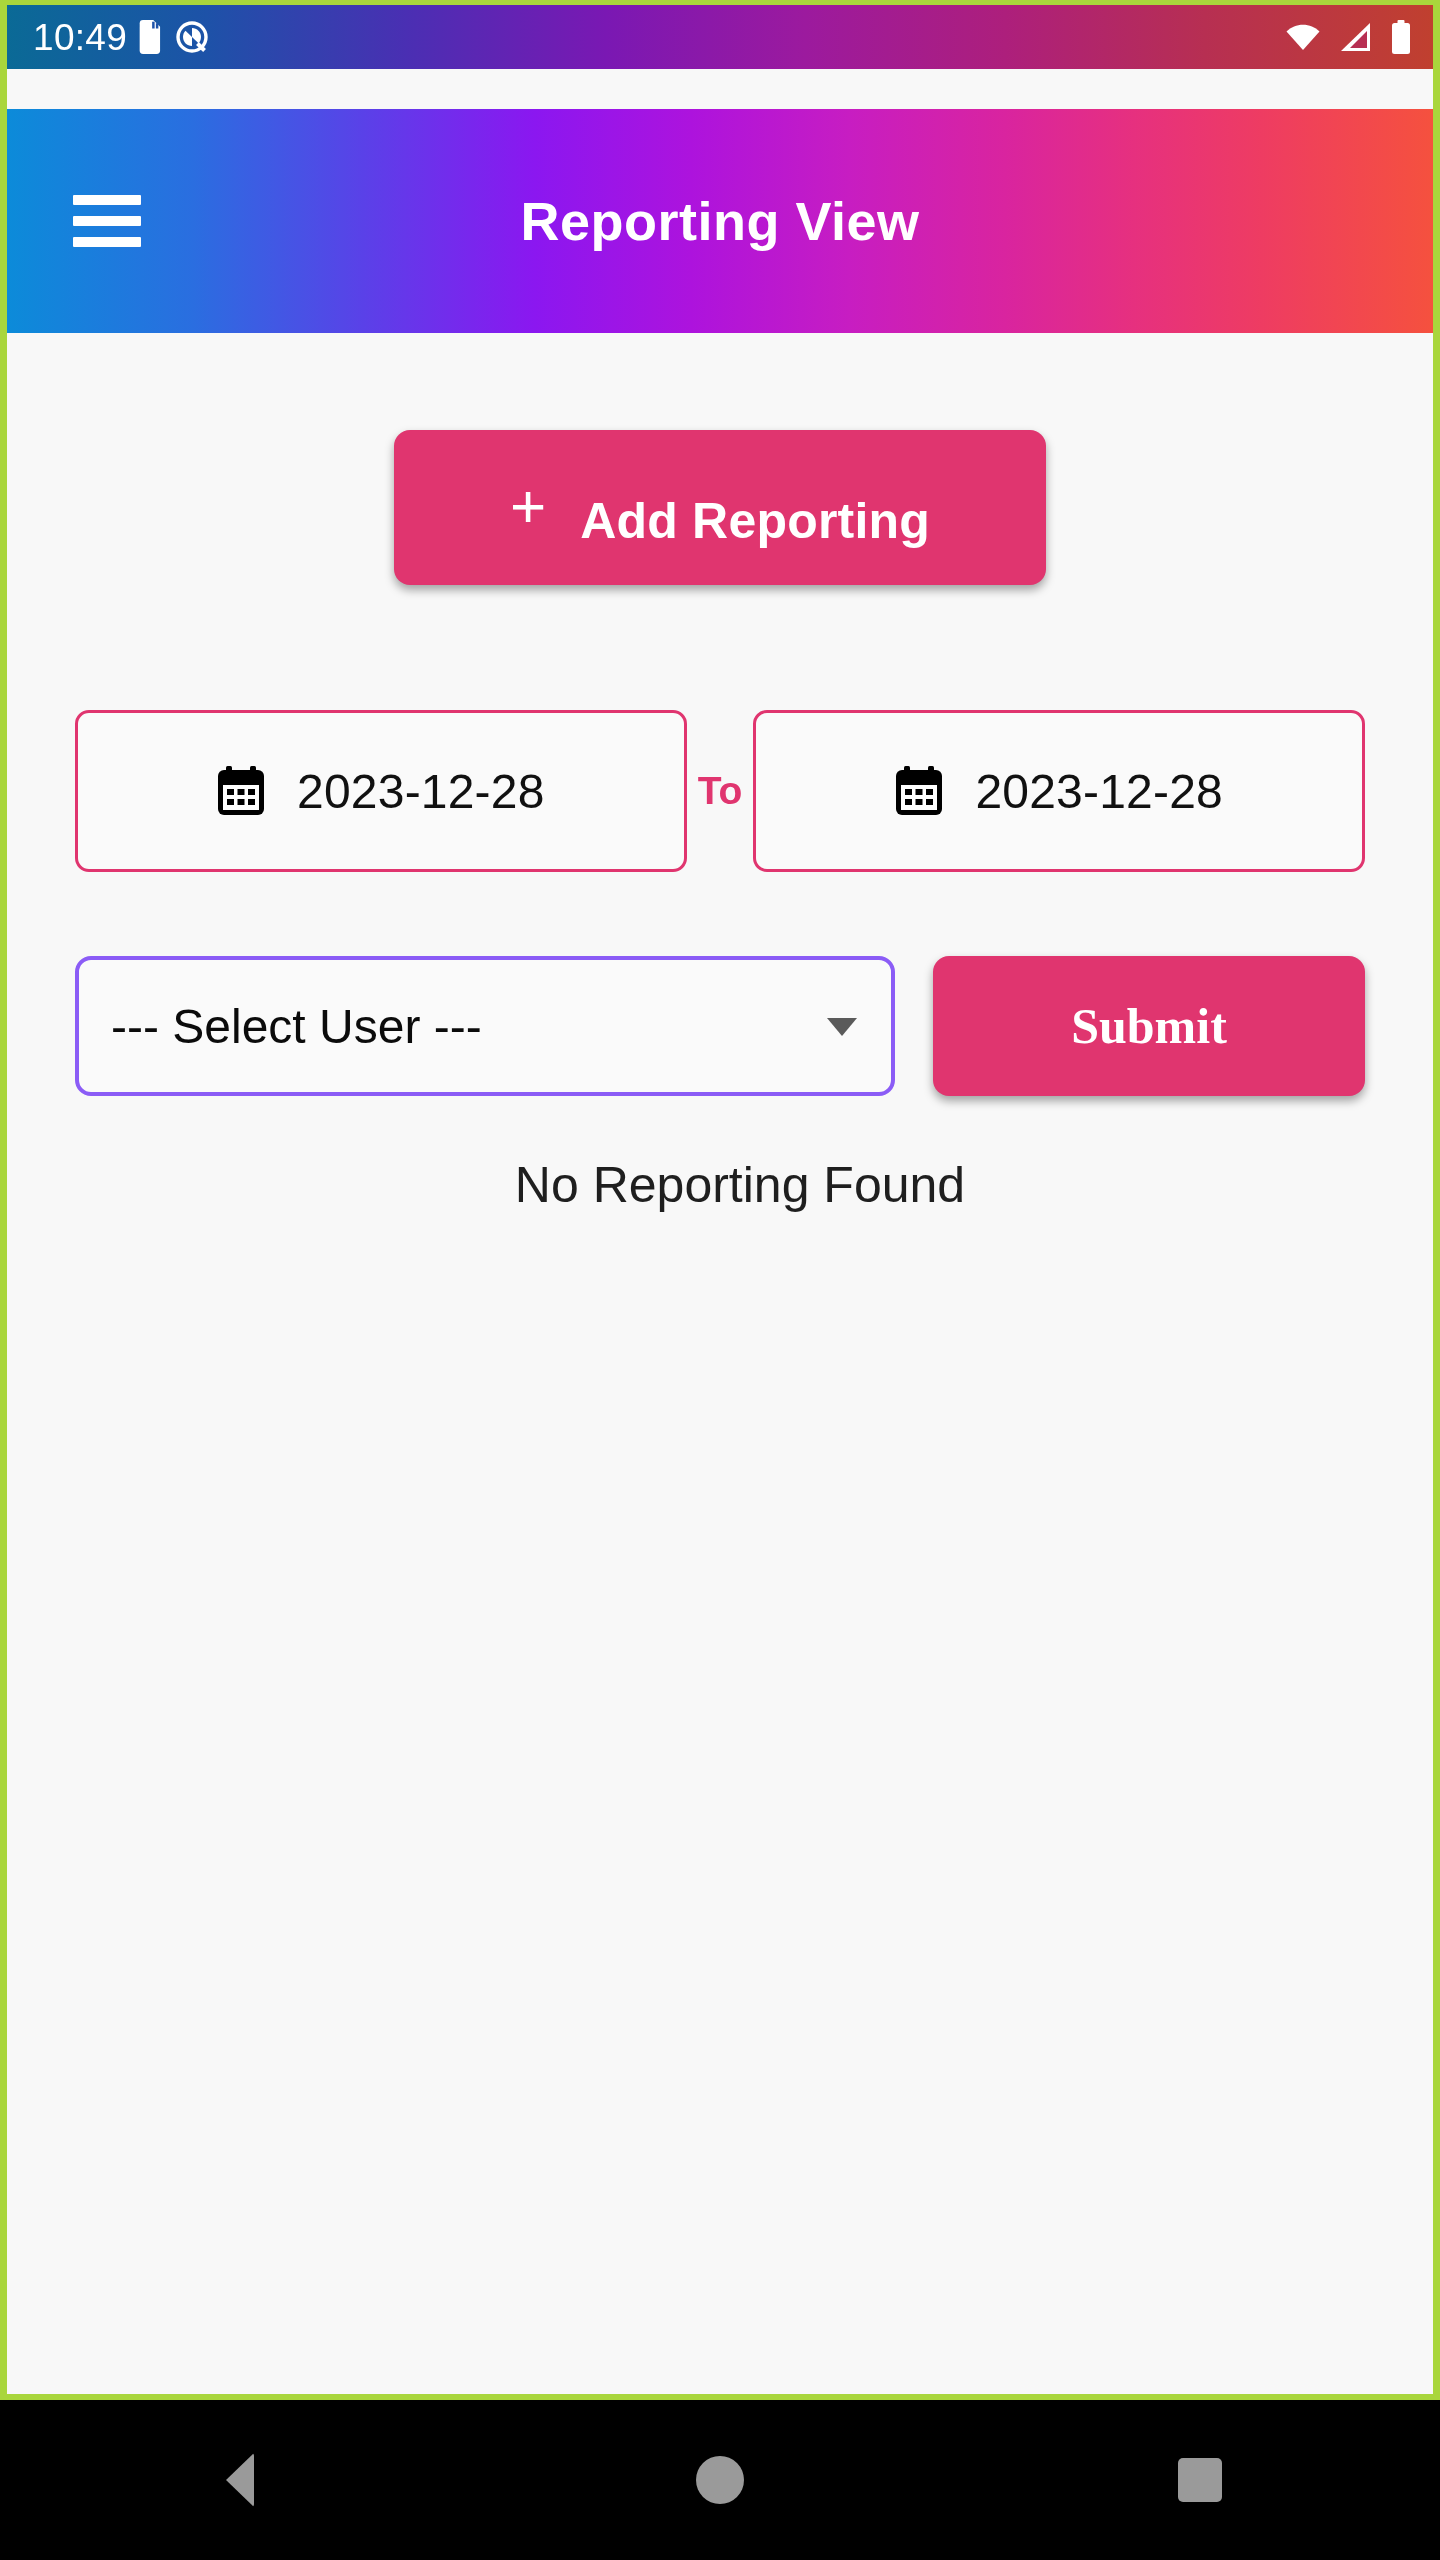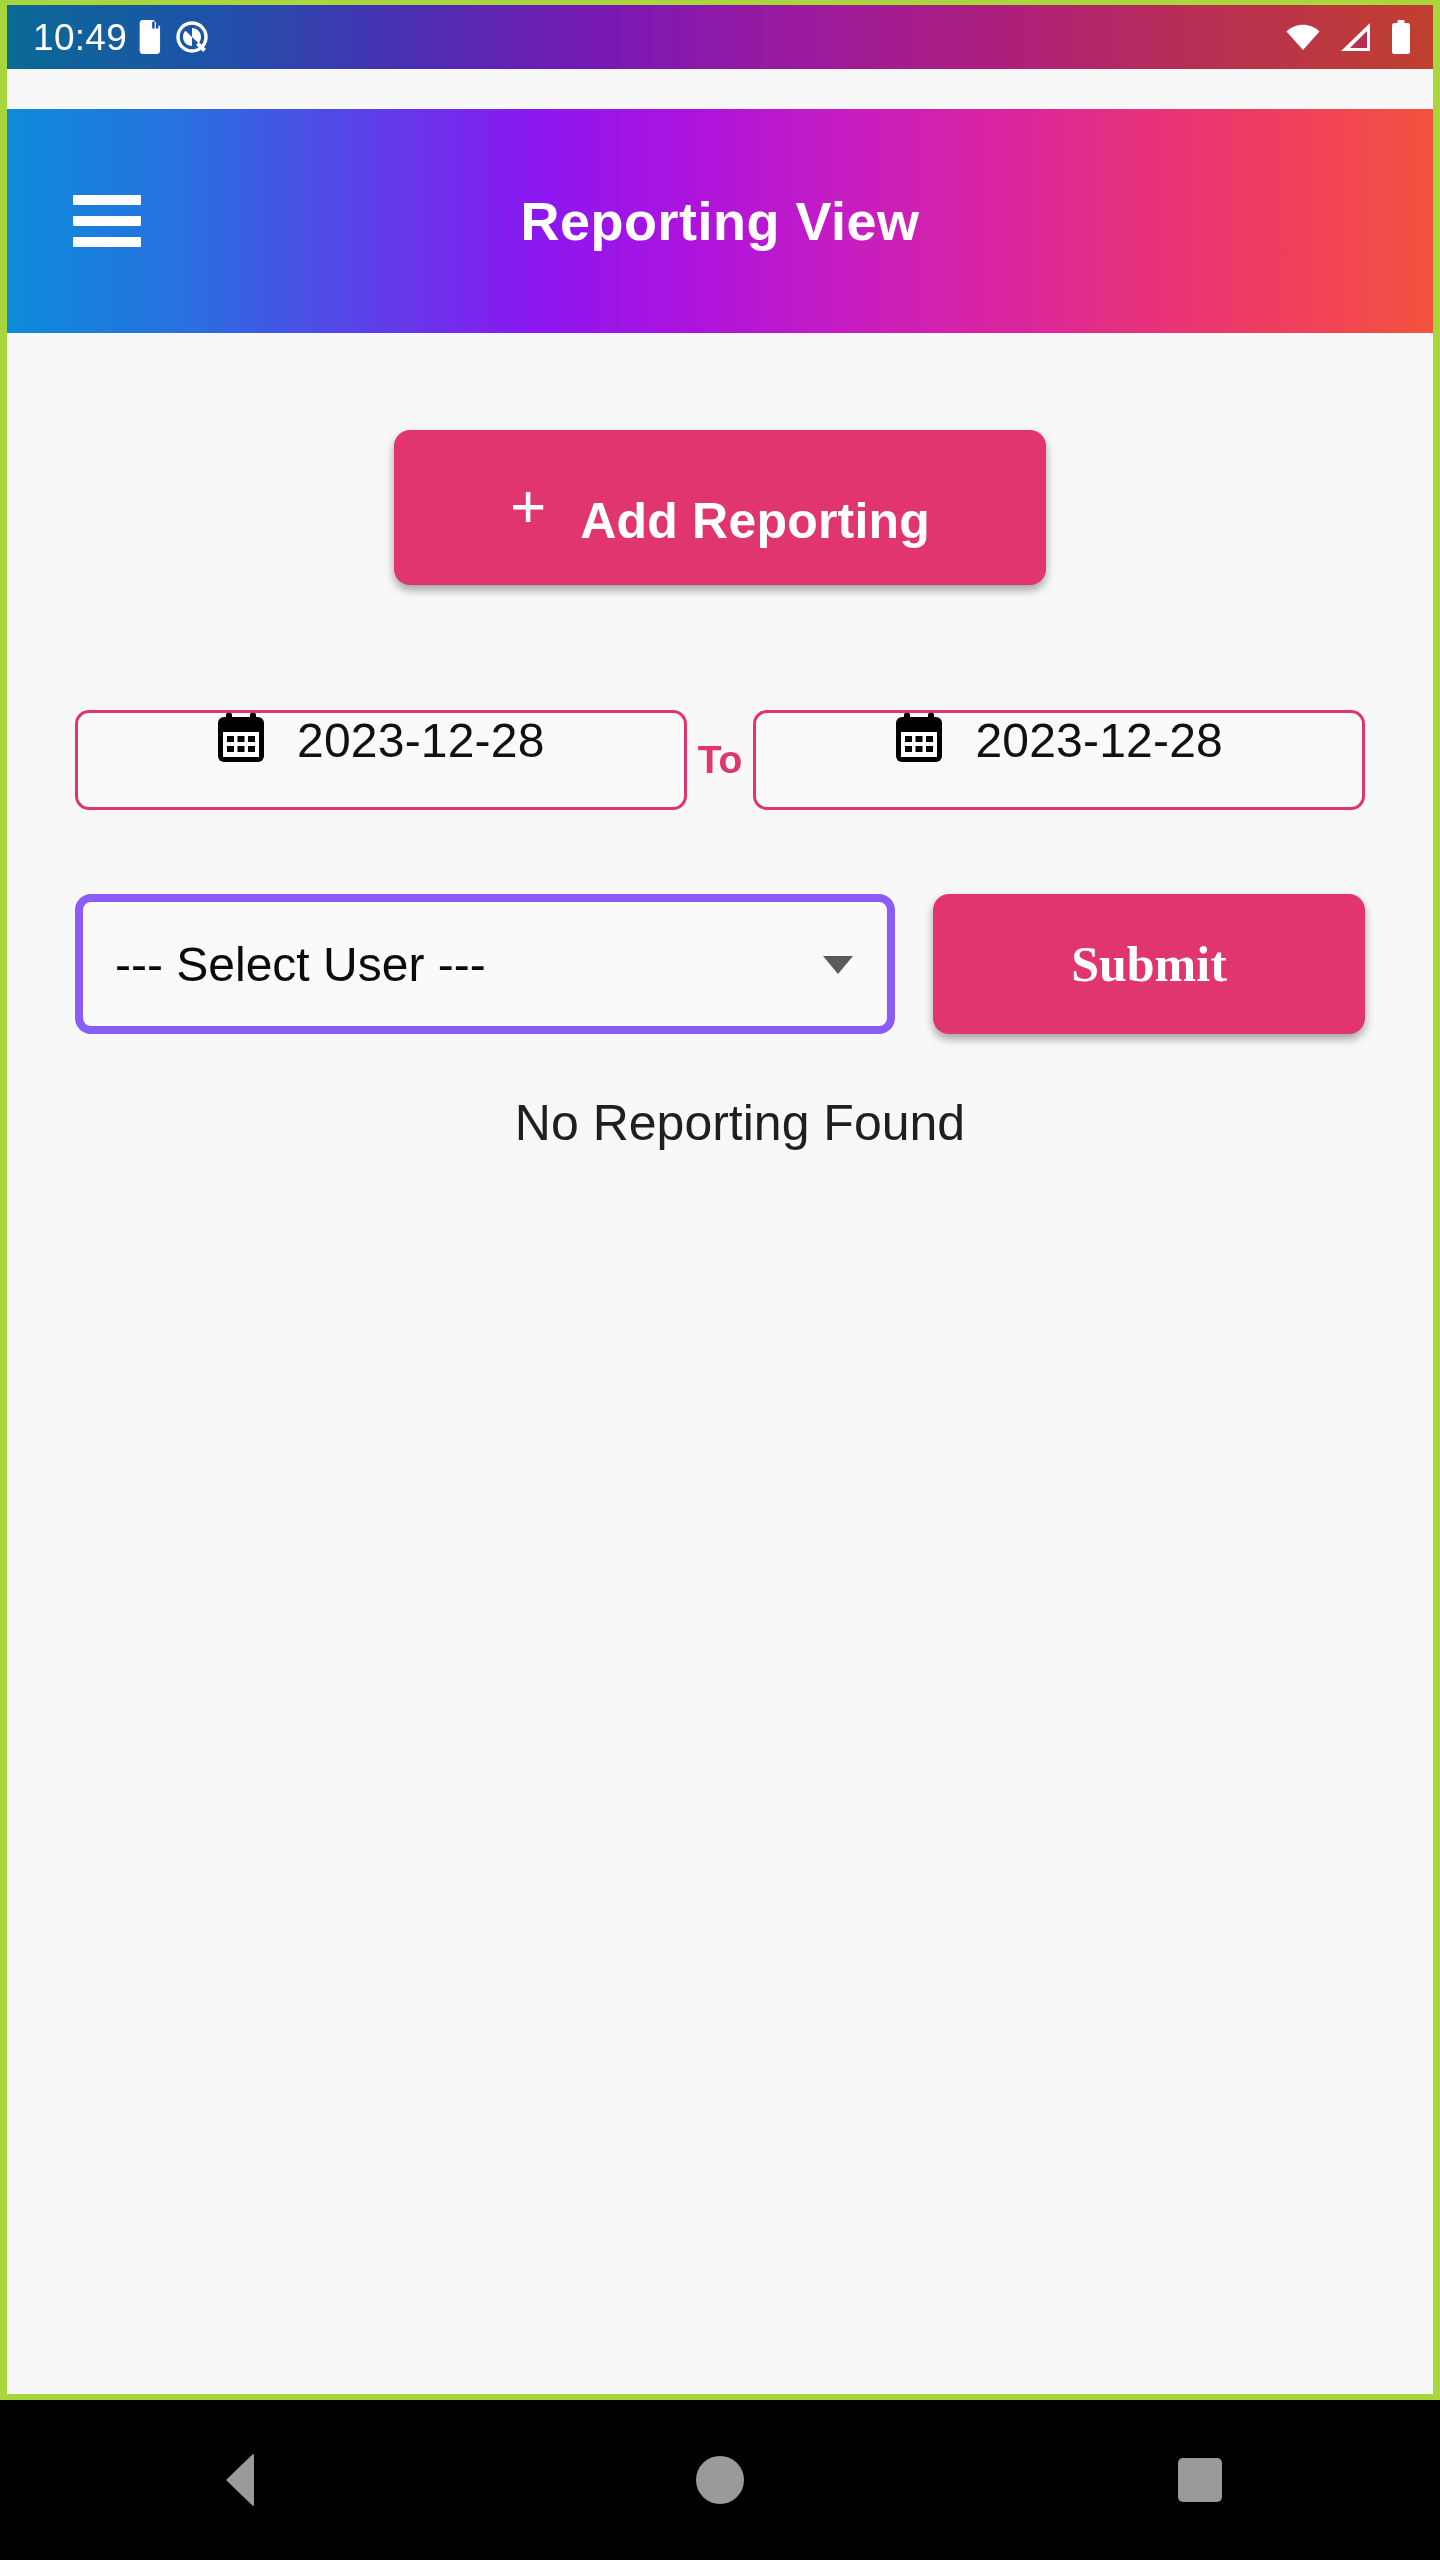--- a/index.html
+++ b/index.html
@@ -180,25 +180,26 @@
   
   .date-row {
     display: flex;
     align-items: center;
     margin-top: 125px;
     padding: 0 68px;
   }
 
   .date-field {
     flex: 1 1 0;
-    height: 100px;
+    height: 162px;
     background: #fafafa;
     border: 3px solid #e0356f;
     border-radius: 14px;
     display: flex;
+    align-items: center;
     justify-content: center;
     gap: 32px;
     cursor: pointer;
   }
 
   .cal-icon { width: 48px; height: 50px; display: block; }
 
   .date-text {
     color: #111111;
     font-size: 48px;
@@ -219,21 +220,21 @@
     align-items: center;
     margin-top: 84px;
     padding: 0 68px;
     gap: 38px;
   }
 
   .select-box {
     flex: 1 1 0;
     height: 140px;
     background: #fafafa;
-    border: 8px solid #8b5cf6;
+    border: 4px solid #8b5cf6;
     border-radius: 16px;
     display: flex;
     align-items: center;
     padding: 0 32px 0 32px;
     cursor: pointer;
   }
   .select-value {
     color: #0b0b0b;
     font-size: 48px;
     flex: 1 1 auto;

